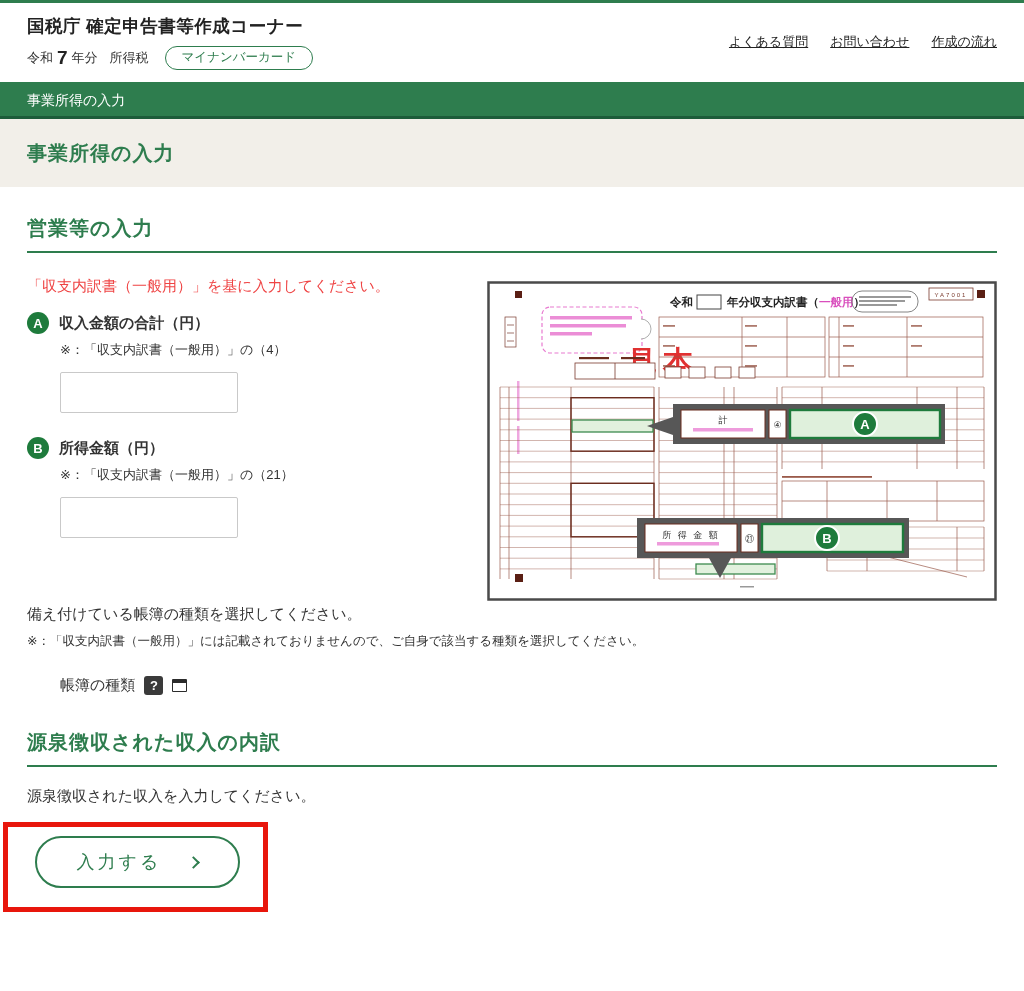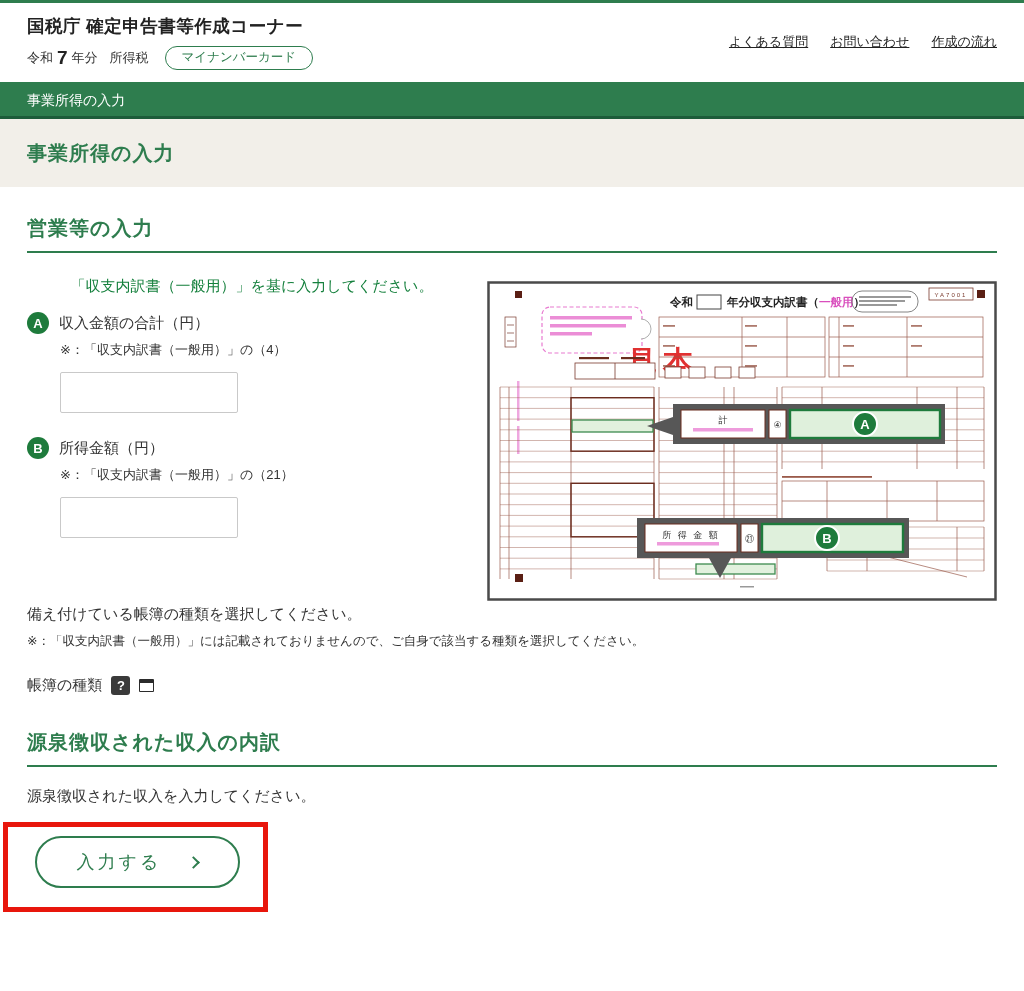--- a/index.html
+++ b/index.html
@@ -45,40 +45,40 @@
   .title-band{height:68px;background:var(--band-beige);display:flex;align-items:center;padding-left:27px;}
   .title-band h2{font-size:20px;font-weight:bold;color:var(--accent-green);letter-spacing:1px;}
   
   main{padding:0 27px;}
   .section-heading{
     margin-top:28px;padding-bottom:9px;border-bottom:2px solid var(--accent-green);
     font-size:20px;font-weight:bold;color:var(--accent-green);letter-spacing:1px;
   }
   .intro-row{display:flex;align-items:flex-start;margin-top:24px;}
   .left-col{flex:1 1 auto;padding-right:10px;}
-  .instruction{font-size:15px;color:#15803d;text-align:center;}
+  .instruction{font-size:15px;color:#ef4444;}
   .field{margin-top:16px;}
   .field-label-row{display:flex;align-items:center;gap:10px;}
   .circle-badge{
     width:22px;height:22px;border-radius:50%;background:var(--dark-green);color:#fff;
     font-size:13px;font-weight:bold;display:flex;align-items:center;justify-content:center;flex:0 0 22px;
   }
-  .field-label{font-size:15px;color:#333;}
+  .field-label{font-size:15px;color:#333;font-weight:bold;}
   .field-note{margin:7px 0 0 33px;font-size:13px;color:#333;}
   .amount-input{
     display:block;margin:13px 0 0 33px;width:178px;height:41px;
     border:1px solid #c9c9c9;border-radius:2px;background:#fff;font-size:16px;padding:0 8px;
   }
   .field-b{margin-top:24px;}
   
   figure.sample-form{flex:0 0 510px;width:510px;margin-top:4px;}
   
   .ledger-instruction{font-size:15px;}
   .ledger-note{margin-top:9px;font-size:12.5px;color:#333;}
-  .ledger-label-row{margin-top:26px;display:flex;align-items:center;gap:9px;}
+  .ledger-label-row{margin-top:26px;display:flex;align-items:center;gap:9px;margin-left:33px;}
   .ledger-label{font-size:15px;color:#333;}
   .help-icon{
     width:19px;height:19px;background:#3a3a3a;border-radius:3px;color:#fff;
     font-size:13px;font-weight:bold;display:flex;align-items:center;justify-content:center;cursor:pointer;
   }
   .popup-icon{
     width:15px;height:13px;border:1.5px solid #2b2b2b;border-top:4.5px solid #2b2b2b;
     border-radius:1px;cursor:pointer;background:#fff;
   }
   .select-box{

